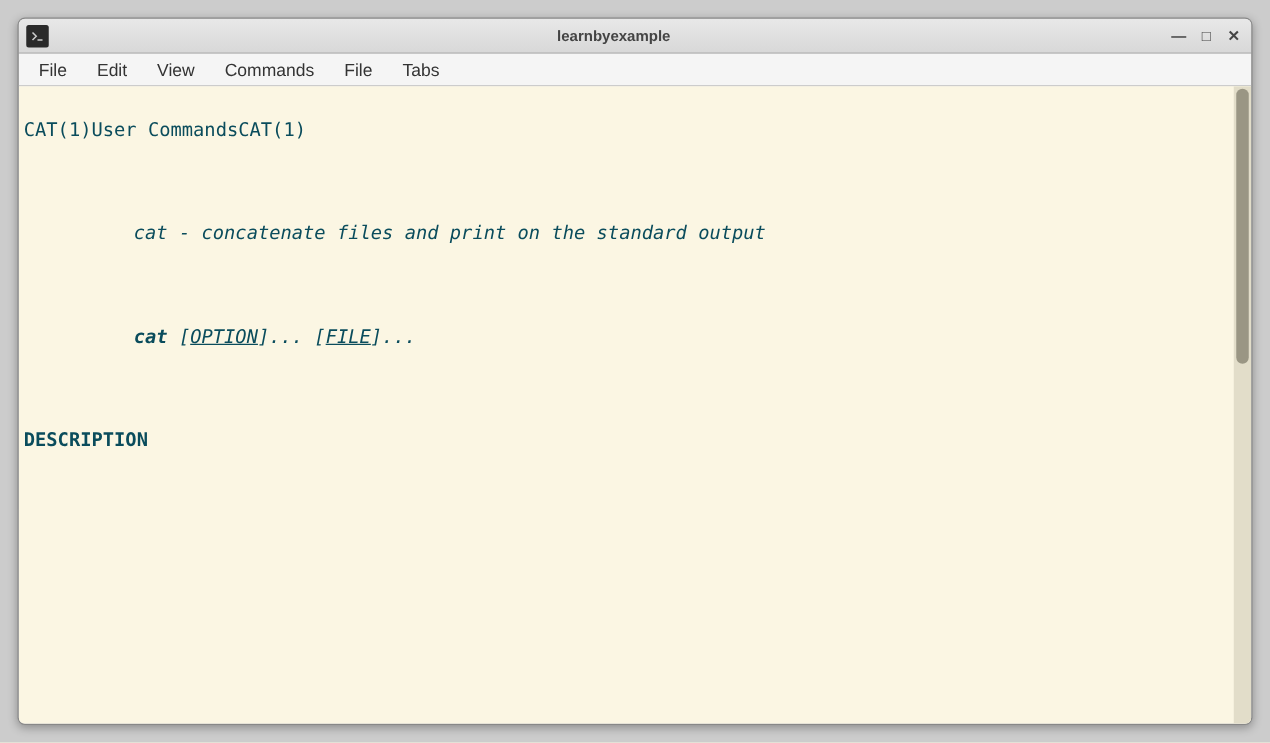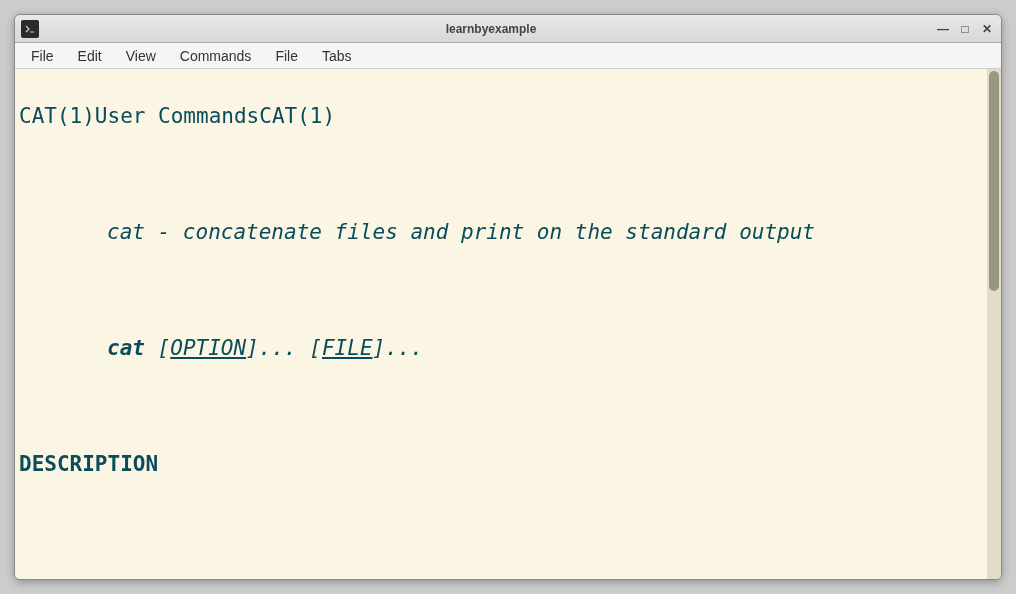--- a/index.html
+++ b/index.html
@@ -79,21 +79,21 @@
     .terminal-area {
       flex: 1;
       background: #fbf6e3;
       display: flex;
       overflow: hidden;
     }
     .terminal-content {
       flex: 1;
       padding: 4px 4px 4px 4px;
       font-family: "DejaVu Sans Mono", "Liberation Mono", monospace;
-      font-size: 21px;
+      font-size: 15px;
       line-height: 1.38;
       color: #0a4c5c;
       white-space: pre;
       overflow: hidden;
     }
     .terminal-content .bold { font-weight: bold; }
     .terminal-content .underline { text-decoration: underline; }
     .header-line {
       display: flex;
       justify-content: space-between;

